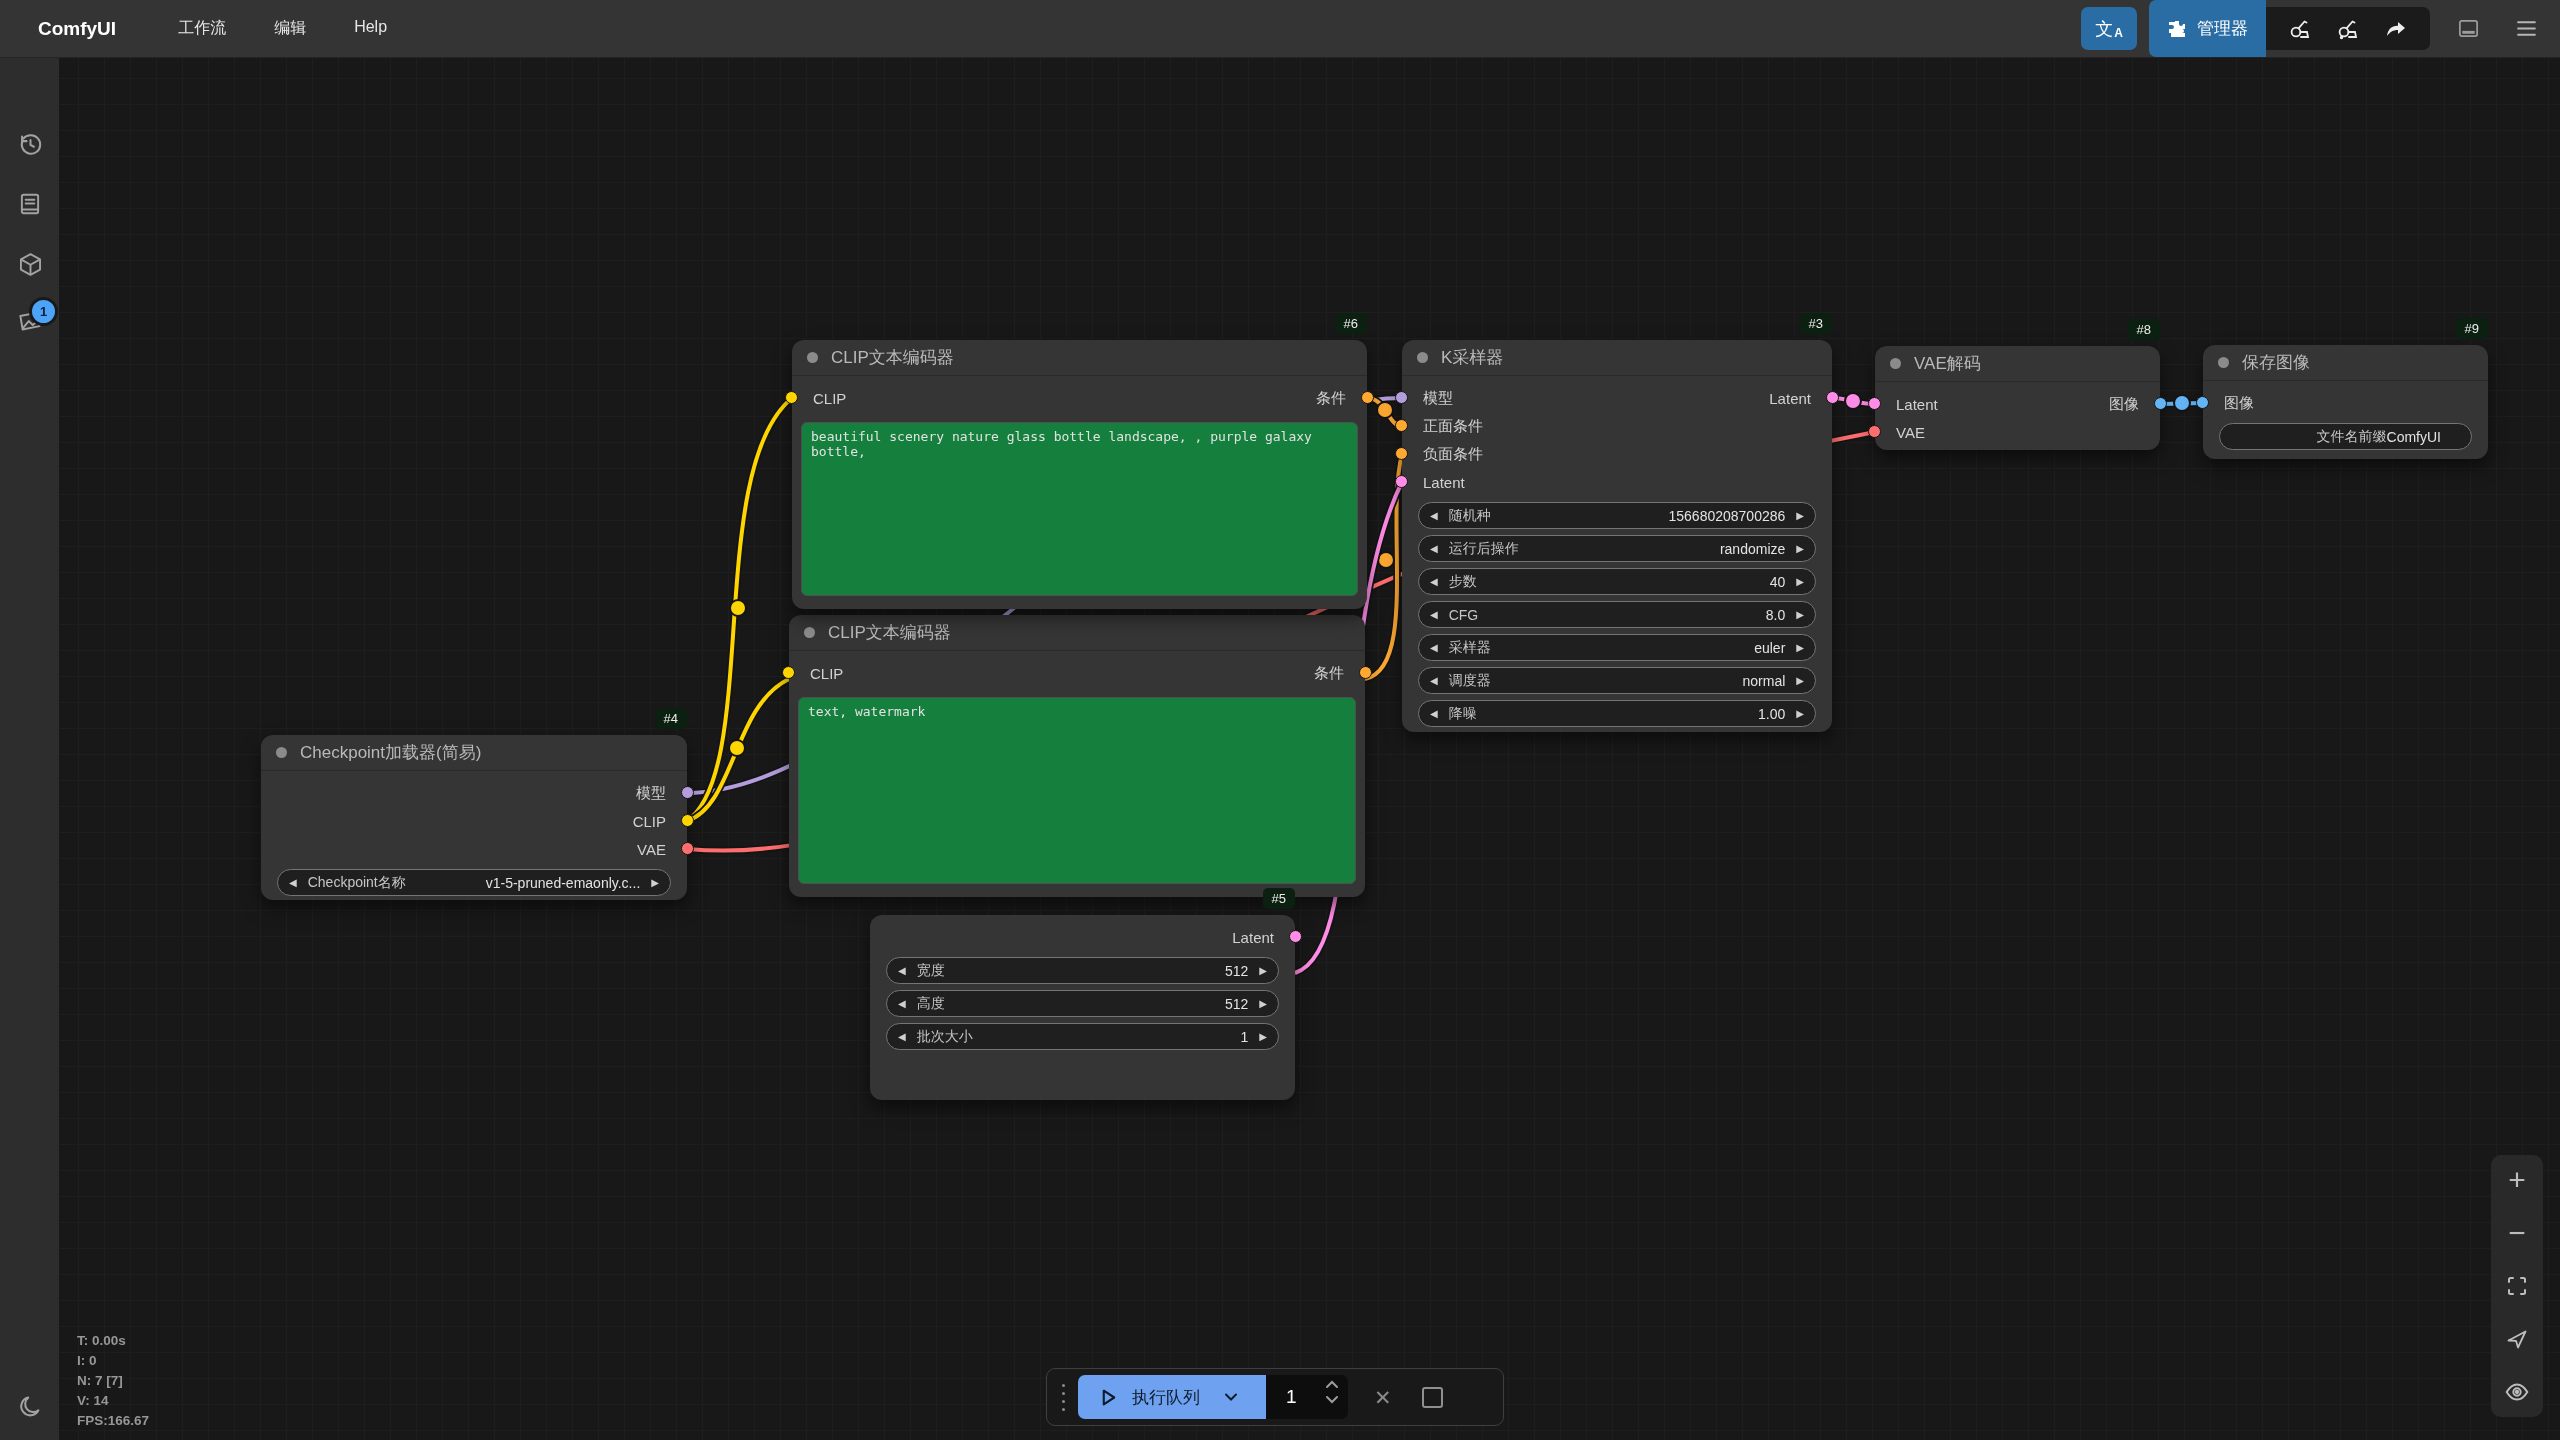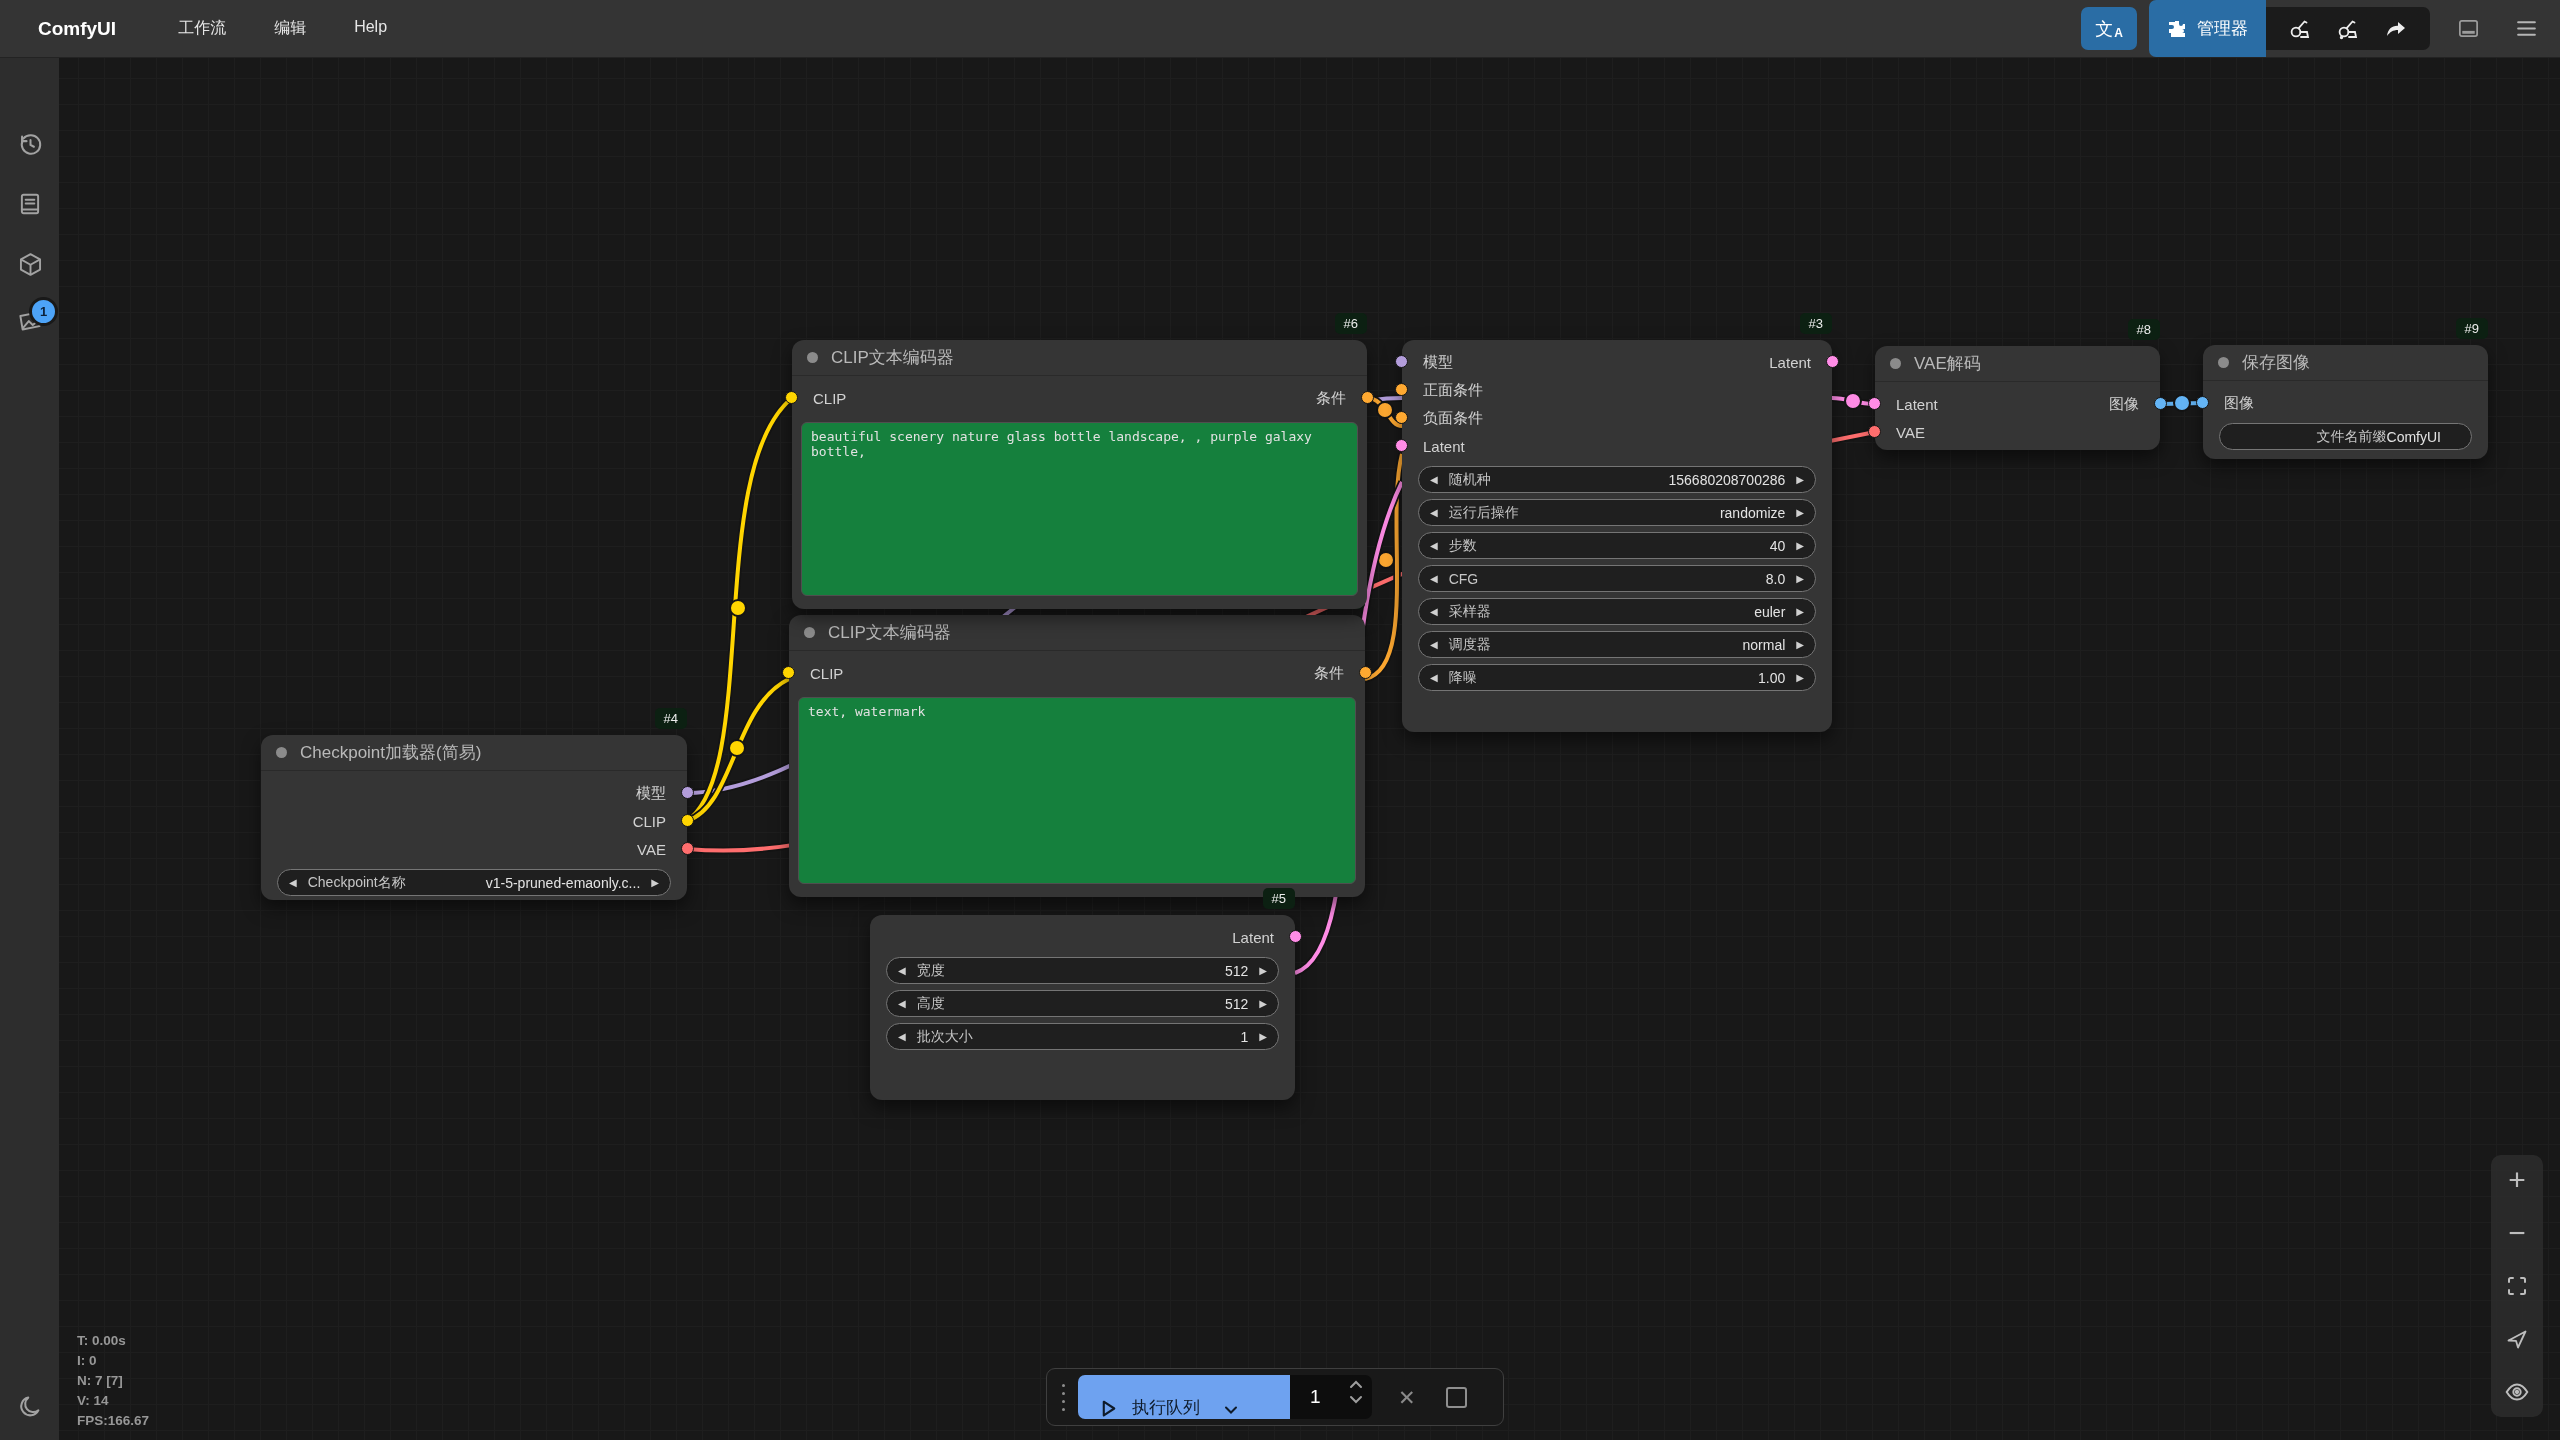--- a/index.html
+++ b/index.html
@@ -53,21 +53,21 @@
   .widget .w-value{margin-left:auto;margin-right:11px;color:#e3e3e3;}
   .widget.no-arrows{padding:0 30px;justify-content:flex-end;}
   .widget.no-arrows .w-label{margin-left:0;}
   .widget.no-arrows .w-value{margin:0;}
   .node-text{position:absolute;left:9px;right:9px;top:82px;bottom:13px;background:#15803d;border:1px solid #4f4f4f;border-radius:6px;padding:6px 9px;font-family:"DejaVu Sans Mono",monospace;font-size:13px;color:#e2e2e2;white-space:pre-wrap;overflow:hidden;}
   
   #queuebar{position:absolute;left:1046px;top:1368px;width:458px;height:58px;background:rgba(25,25,25,.95);border:1px solid #3f3f3f;border-radius:9px;display:flex;align-items:center;z-index:11;box-sizing:border-box;}
   .drag-dots{display:flex;flex-direction:column;gap:5px;margin:0 13px 0 15px;}
   .drag-dots i{width:3px;height:3px;border-radius:50%;background:#8d8d8d;}
   #run-group{display:flex;height:44px;border-radius:7px;overflow:hidden;}
-  #run-btn{width:212px;background:#6ea2f0;display:flex;align-items:flex-end;color:#0e1b2b;font-size:17px;}
+  #run-btn{width:188px;background:#6ea2f0;display:flex;align-items:center;color:#0e1b2b;font-size:17px;}
   #run-btn .play{margin:0 13px 0 20px;}
   #run-btn .chev{margin-left:22px;}
   #batch-box{width:82px;background:#0d0d0d;position:relative;display:flex;align-items:center;}
   #batch-box .count{color:#fff;font-size:19px;margin-left:20px;}
   .spinners{position:absolute;right:9px;top:4px;display:flex;flex-direction:column;gap:6px;color:#9d9d9d;}
   #cancel-btn{margin-left:26px;color:#8a8a8a;font-size:21px;line-height:1;}
   #stop-btn{margin-left:30px;width:17px;height:17px;border:2px solid #8f8f8f;border-radius:3px;}
   
   #canvas-controls{position:absolute;right:17px;top:1155px;width:52px;height:262px;background:rgba(43,43,43,.92);border-radius:10px;display:flex;flex-direction:column;align-items:center;justify-content:space-between;padding:10px 0;z-index:11;box-sizing:border-box;color:#bdbdbd;}
   .cc-item{width:30px;height:30px;display:flex;align-items:center;justify-content:center;}
@@ -150,20 +150,24 @@
           <span class="pd in" style="background: rgb(255, 213, 0);"></span>
           <span class="pl-in">CLIP</span>
           <span class="pl-out">条件</span>
           <span class="pd out" style="background: rgb(255, 169, 49);"></span>
         </div>
       </div>
       <div class="node-text">text, watermark</div>
     </div>
     <div class="node" style="left: 1402px; top: 340px; width: 430px; height: 392px; z-index: 2;">
       <div class="node-badge">#3</div>
+      <div class="node-title">
+        <span class="collapse-dot"></span>
+        <span>K采样器</span>
+      </div>
       <div class="slots">
         <div class="slot">
           <span class="pd in" style="background: rgb(179, 157, 219);"></span>
           <span class="pl-in">模型</span>
           <span class="pl-out">Latent</span>
           <span class="pd out" style="background: rgb(255, 140, 230);"></span>
         </div>
         <div class="slot">
           <span class="pd in" style="background: rgb(255, 169, 49);"></span>
           <span class="pl-in">正面条件</span>

